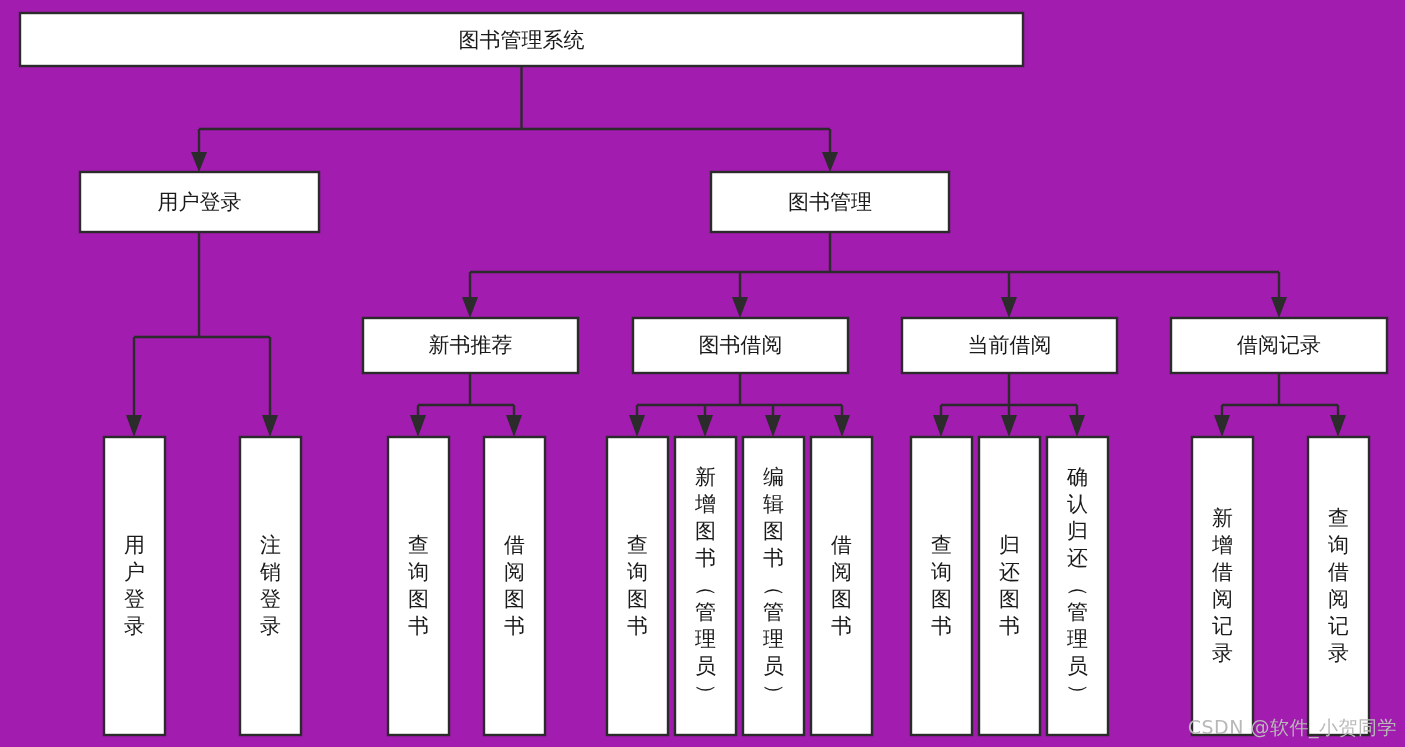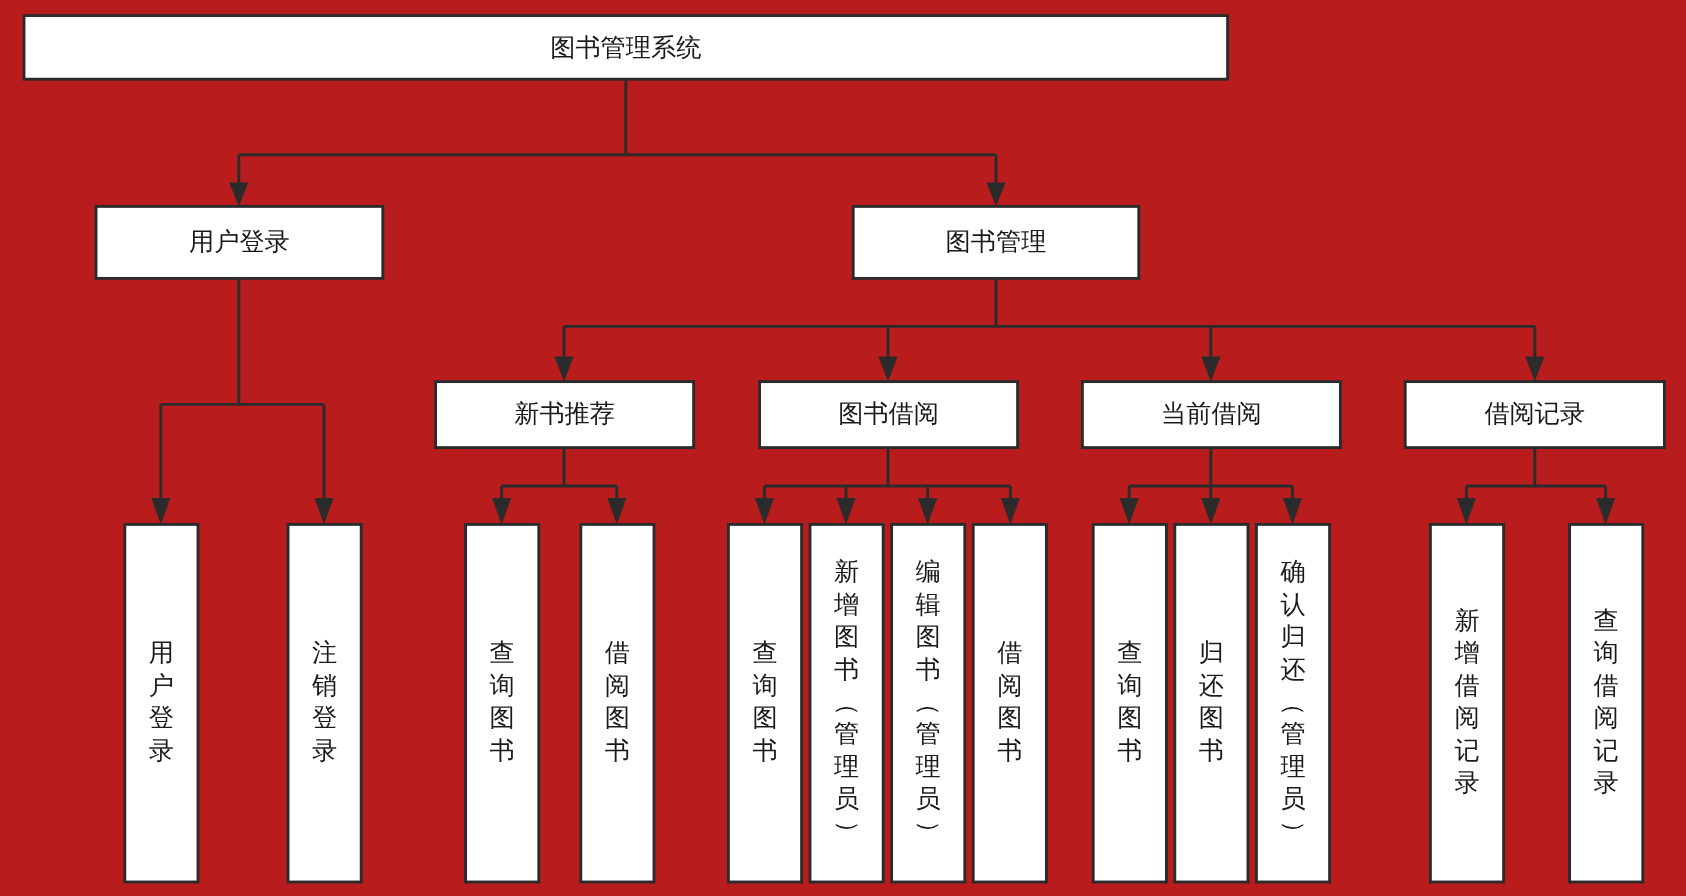--- a/index.html
+++ b/index.html
@@ -11,21 +11,21 @@
   body {
     width: 1405px;
     height: 747px;
     font-family: "DejaVu Sans", "Liberation Sans", sans-serif;
     overflow: hidden;
   }
   #diagram-root {
     position: relative;
     width: 1405px;
     height: 747px;
-    background: #b91c1c;
+    background: #a21caf;
   }
   svg#flowchart {
     position: absolute;
     left: 0;
     top: 0;
     width: 1405px;
     height: 747px;
     display: block;
   }
   .node-box {
@@ -307,14 +307,15 @@
           <text class="node-label-v-char" x="1338.5" y="545.5">询</text>
           <text class="node-label-v-char" x="1338.5" y="572.5">借</text>
           <text class="node-label-v-char" x="1338.5" y="599.5">阅</text>
           <text class="node-label-v-char" x="1338.5" y="626.5">记</text>
           <text class="node-label-v-char" x="1338.5" y="653.5">录</text>
         </g>
     </g>
 
   </svg>
 
+  <div class="watermark">CSDN @软件_小贺同学</div>
 
 </div>
 
 </body></html>

